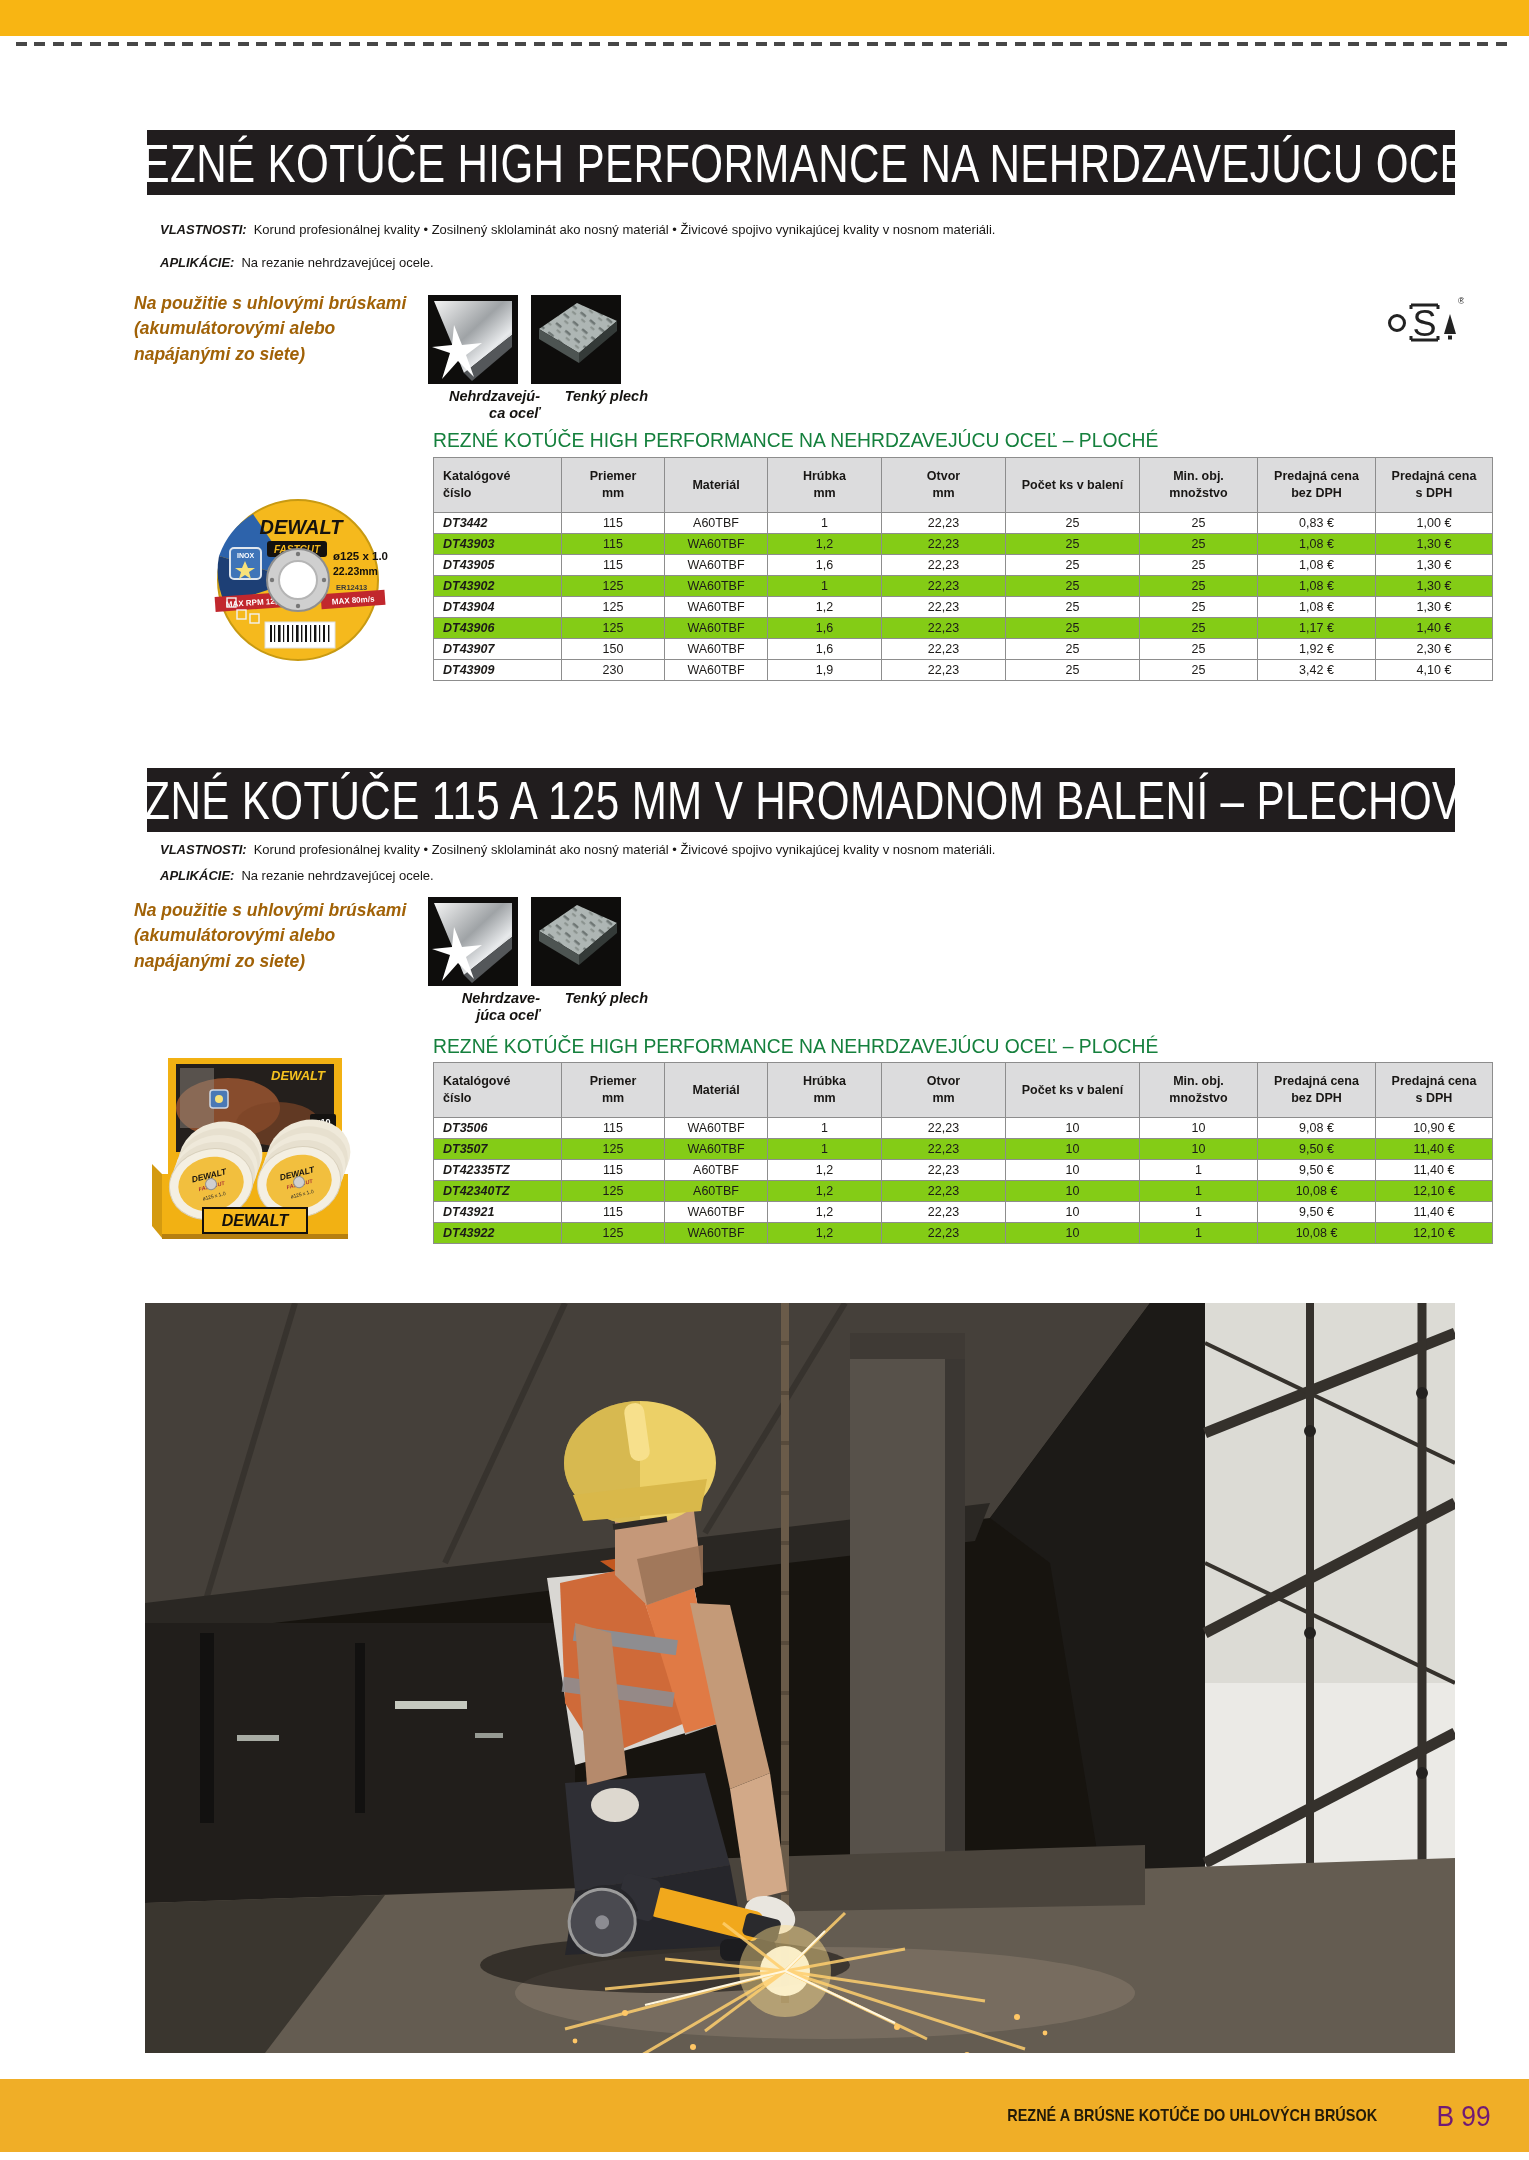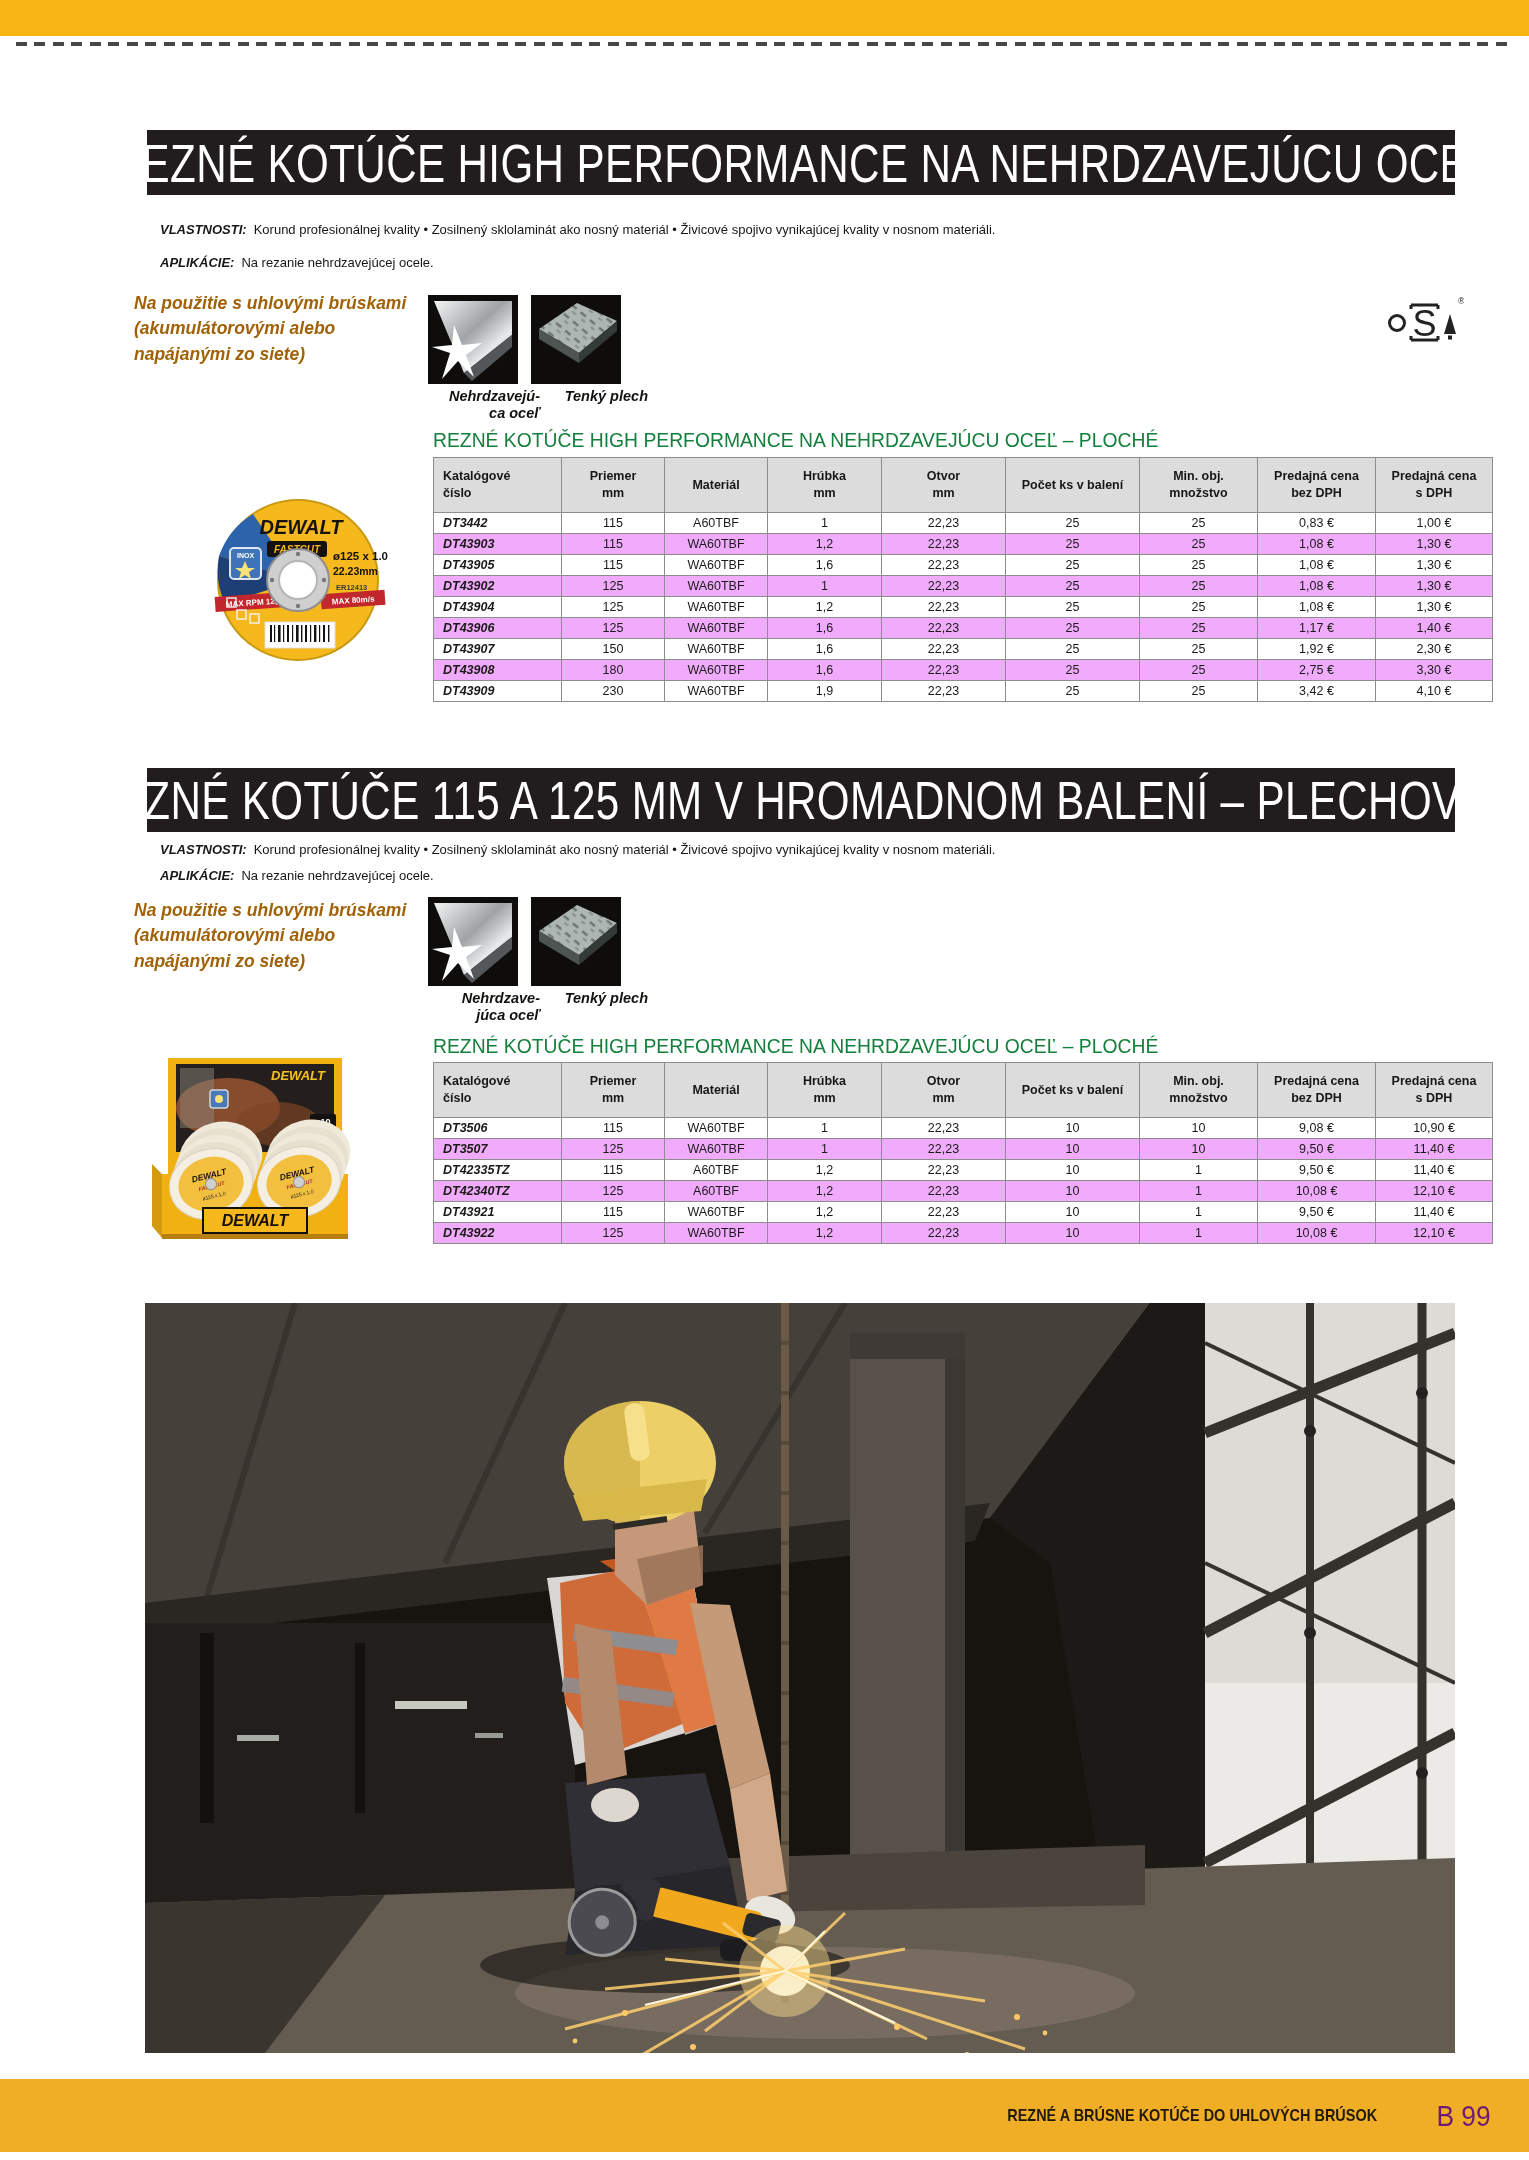--- a/index.html
+++ b/index.html
@@ -42,21 +42,21 @@
   .table-title .cond{transform:scaleX(.92);transform-origin:left center}
 
   table.spec{left:433px;width:1024px;border-collapse:collapse;table-layout:fixed;
     position:absolute;background:#fff}
   table.spec th,table.spec td{border:1px solid #8d8d8d}
   table.spec th{background:#dcdcdd;font-size:12.5px;font-weight:bold;height:52px;
     white-space:pre-line;line-height:1.35;text-align:center;vertical-align:middle;color:#191715}
   table.spec th.first{text-align:left;padding-left:9px}
   table.spec td{font-size:12.5px;height:20px;text-align:center;color:#1c1a18;padding:0 2px}
   table.spec td.cat{text-align:left;padding-left:9px;font-weight:bold;font-style:italic}
-  table.spec tr.alt{background:#f0abfc}
+  table.spec tr.alt{background:#84cc16}
 
   .photo{left:145px;top:1303px;width:1310px;height:750px;background:#14120f}
   svg text{font-family:"Liberation Sans",sans-serif}
 </style>
 </head>
 <body>
 
 <div class="abs top-band"></div>
 <div class="abs perforation"></div>
 
@@ -217,31 +217,20 @@
       <tr>
         <td class="cat">DT43907</td>
         <td>150</td>
         <td>WA60TBF</td>
         <td>1,6</td>
         <td>22,23</td>
         <td>25</td>
         <td>25</td>
         <td>1,92 €</td>
         <td>2,30 €</td>
-      </tr>
-      <tr class="alt">
-        <td class="cat">DT43908</td>
-        <td>180</td>
-        <td>WA60TBF</td>
-        <td>1,6</td>
-        <td>22,23</td>
-        <td>25</td>
-        <td>25</td>
-        <td>2,75 €</td>
-        <td>3,30 €</td>
       </tr>
       <tr>
         <td class="cat">DT43909</td>
         <td>230</td>
         <td>WA60TBF</td>
         <td>1,9</td>
         <td>22,23</td>
         <td>25</td>
         <td>25</td>
         <td>3,42 €</td>

